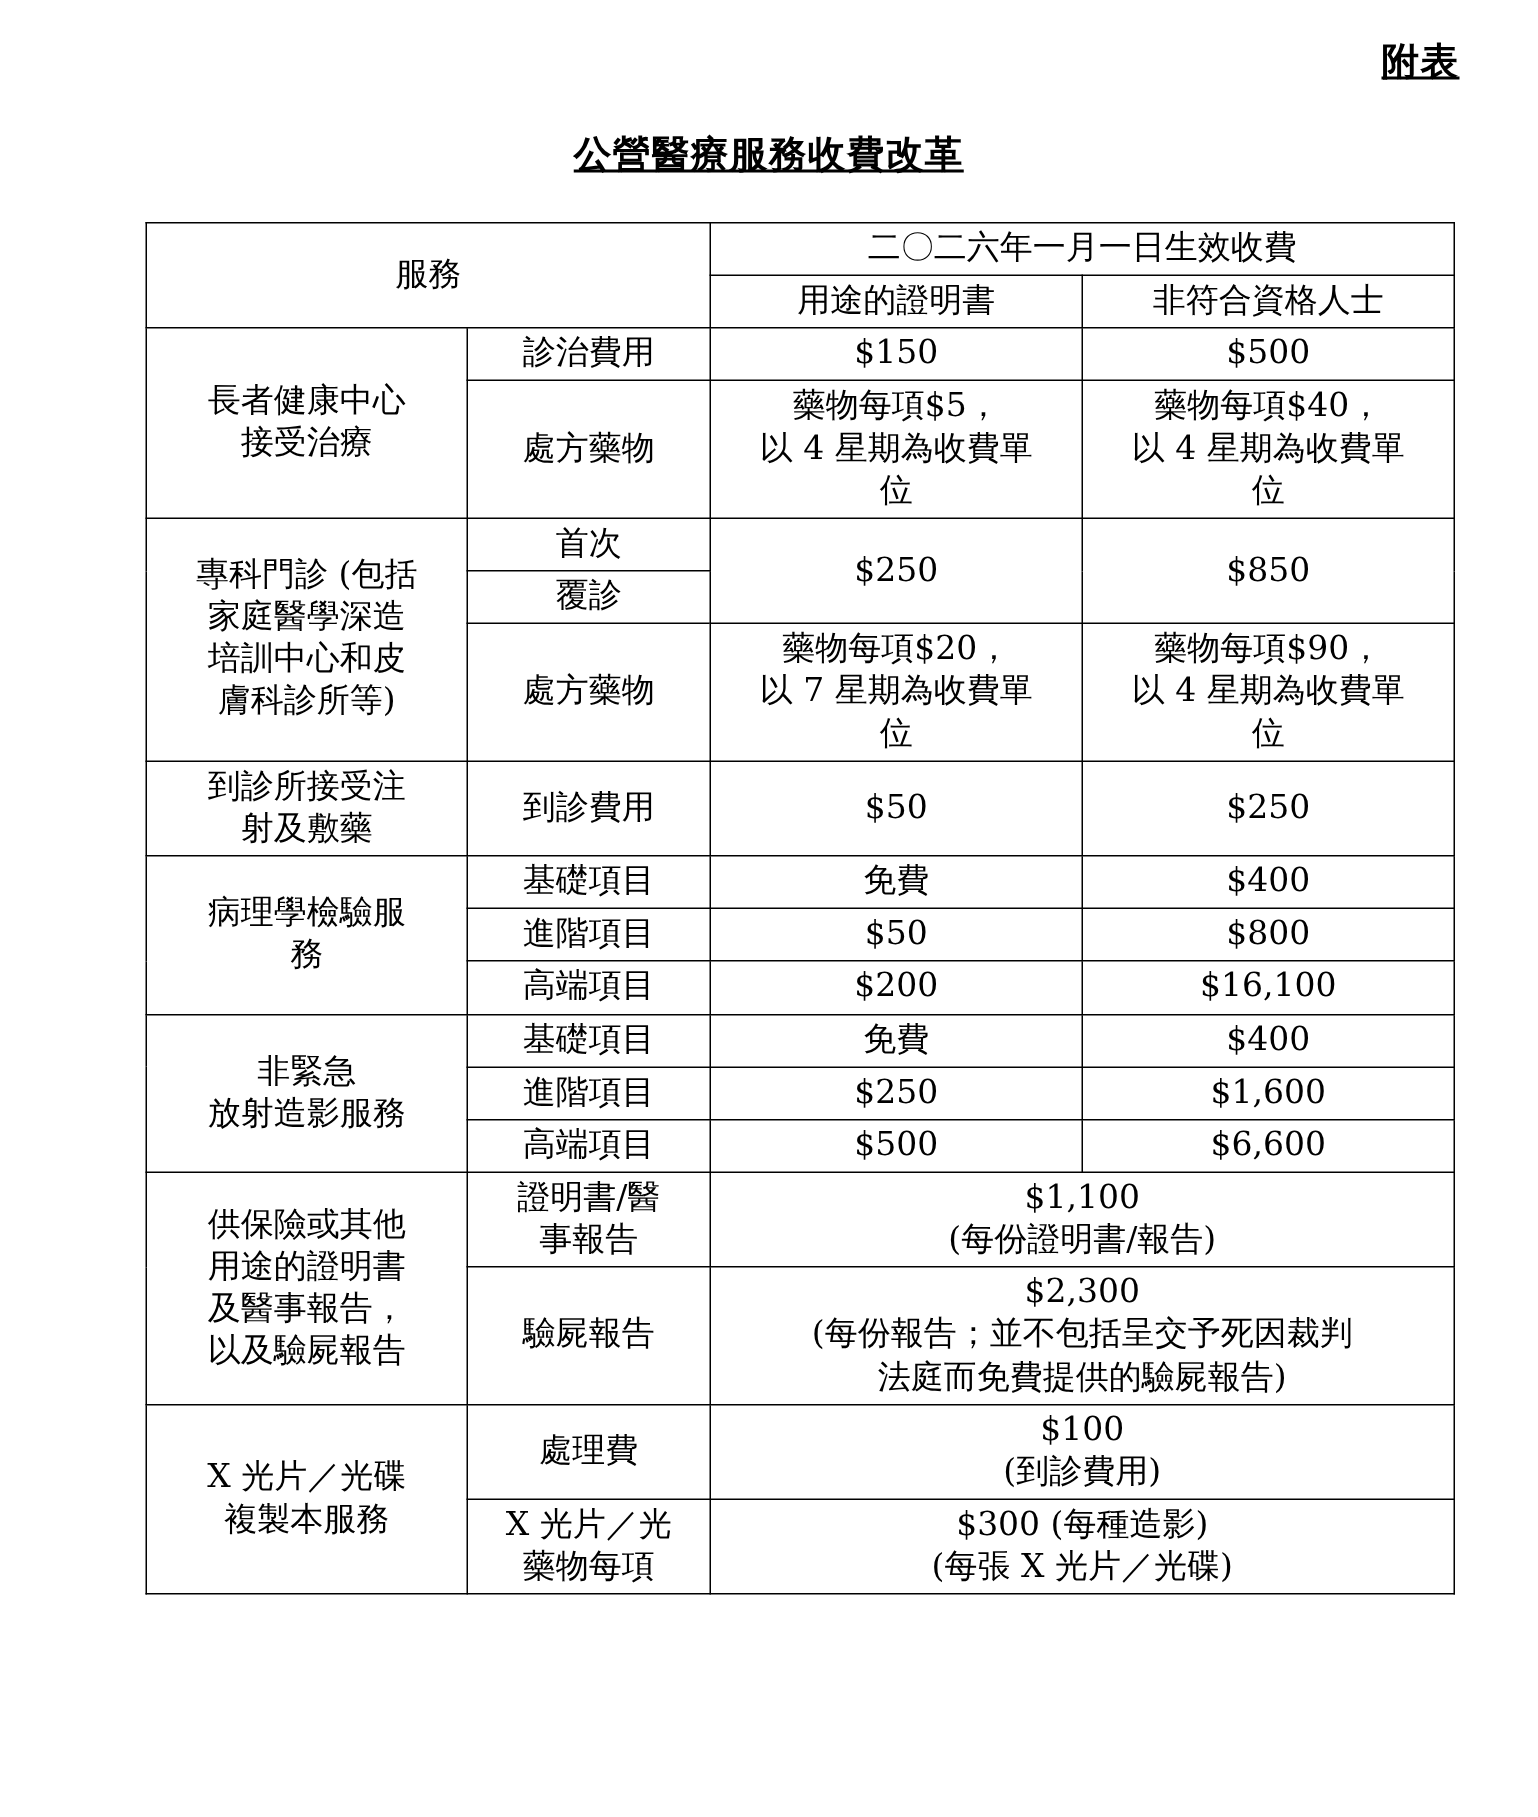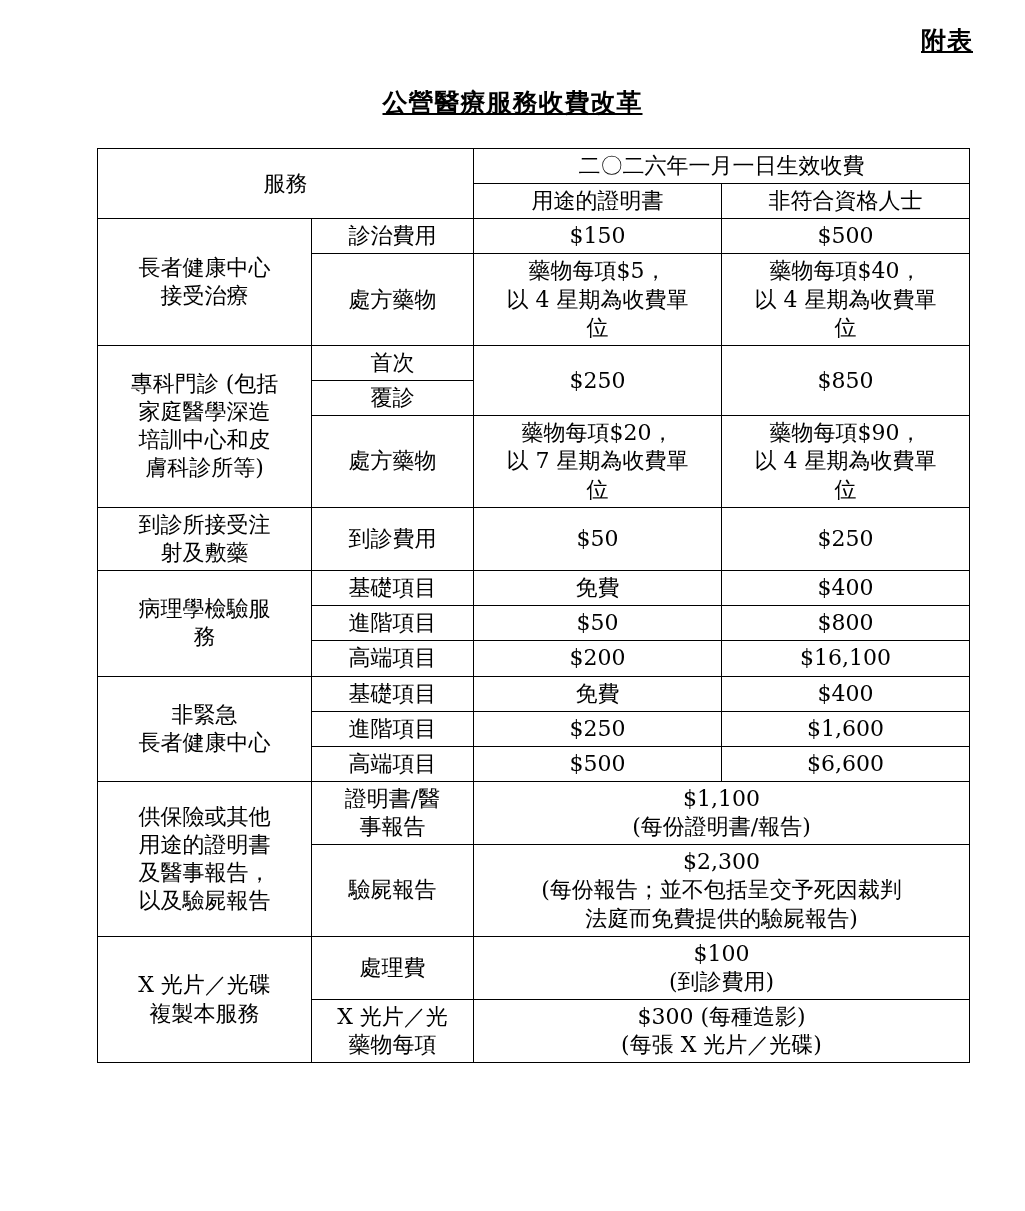--- a/index.html
+++ b/index.html
@@ -157,21 +157,21 @@
         <td class="amt nowrap-pre">$800</td>
       </tr>
       <tr>
         <td class="item-cell nowrap-pre">高端項目</td>
         <td class="amt nowrap-pre">$200</td>
         <td class="amt nowrap-pre">$16,100</td>
       </tr>
 
       <tr>
         <td class="service-cell nowrap-pre" rowspan="3">非緊急
-長者健康中心</td>
+放射造影服務</td>
         <td class="item-cell nowrap-pre">基礎項目</td>
         <td class="amt nowrap-pre">免費</td>
         <td class="amt nowrap-pre">$400</td>
       </tr>
       <tr>
         <td class="item-cell nowrap-pre">進階項目</td>
         <td class="amt nowrap-pre">$250</td>
         <td class="amt nowrap-pre">$1,600</td>
       </tr>
       <tr>

